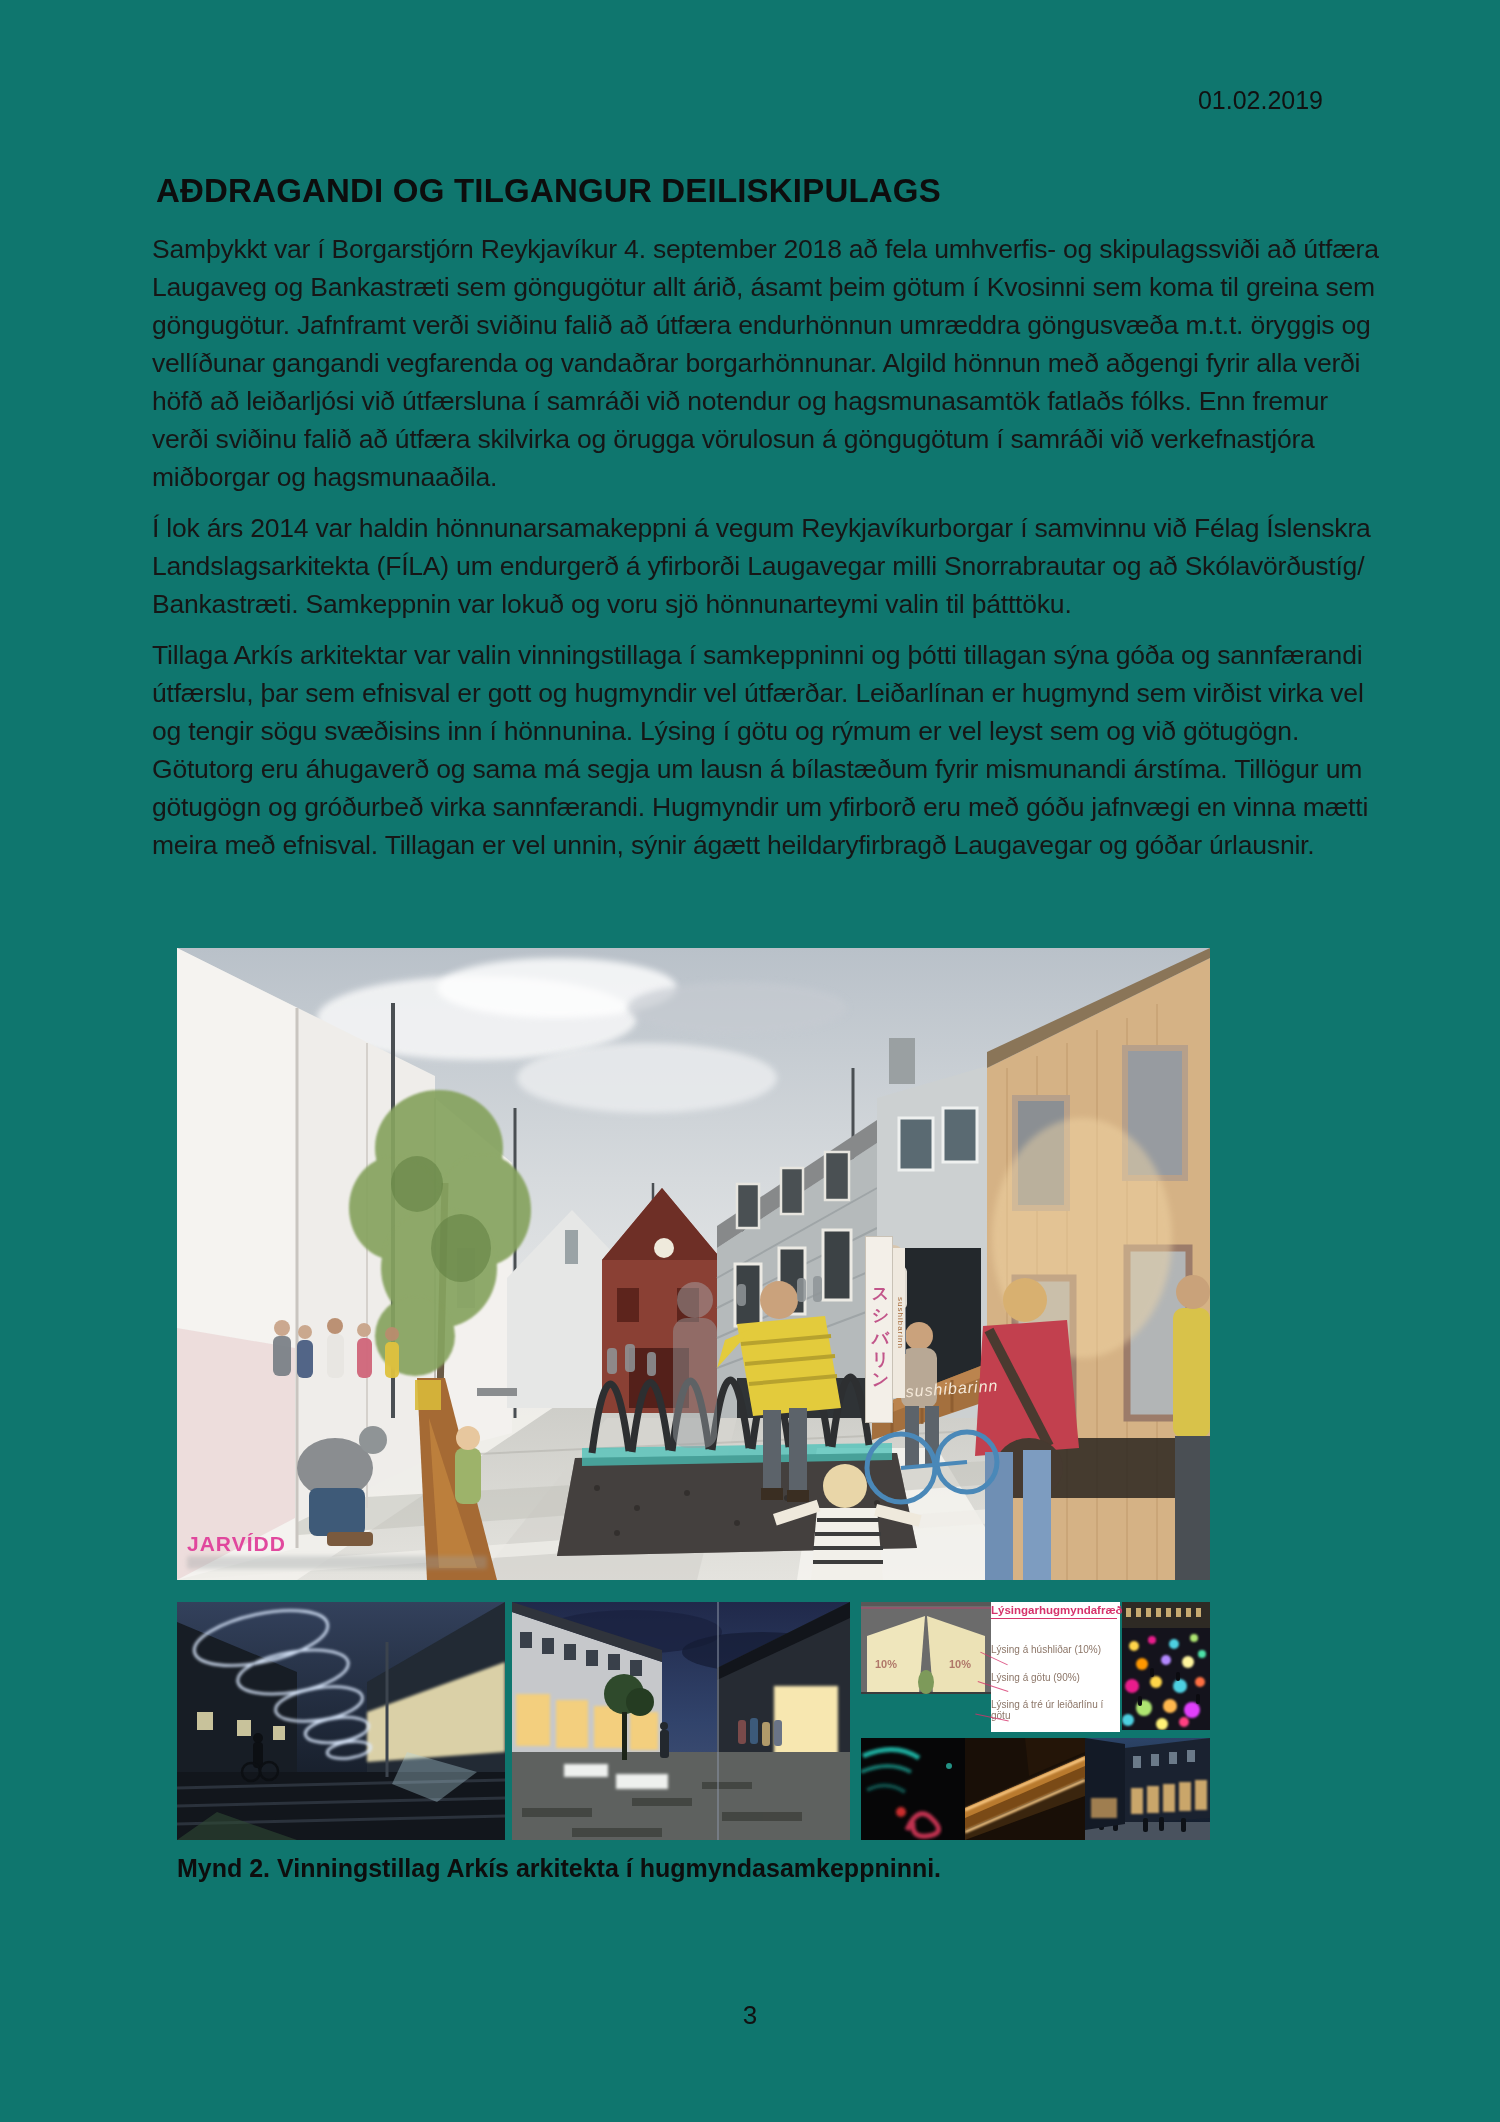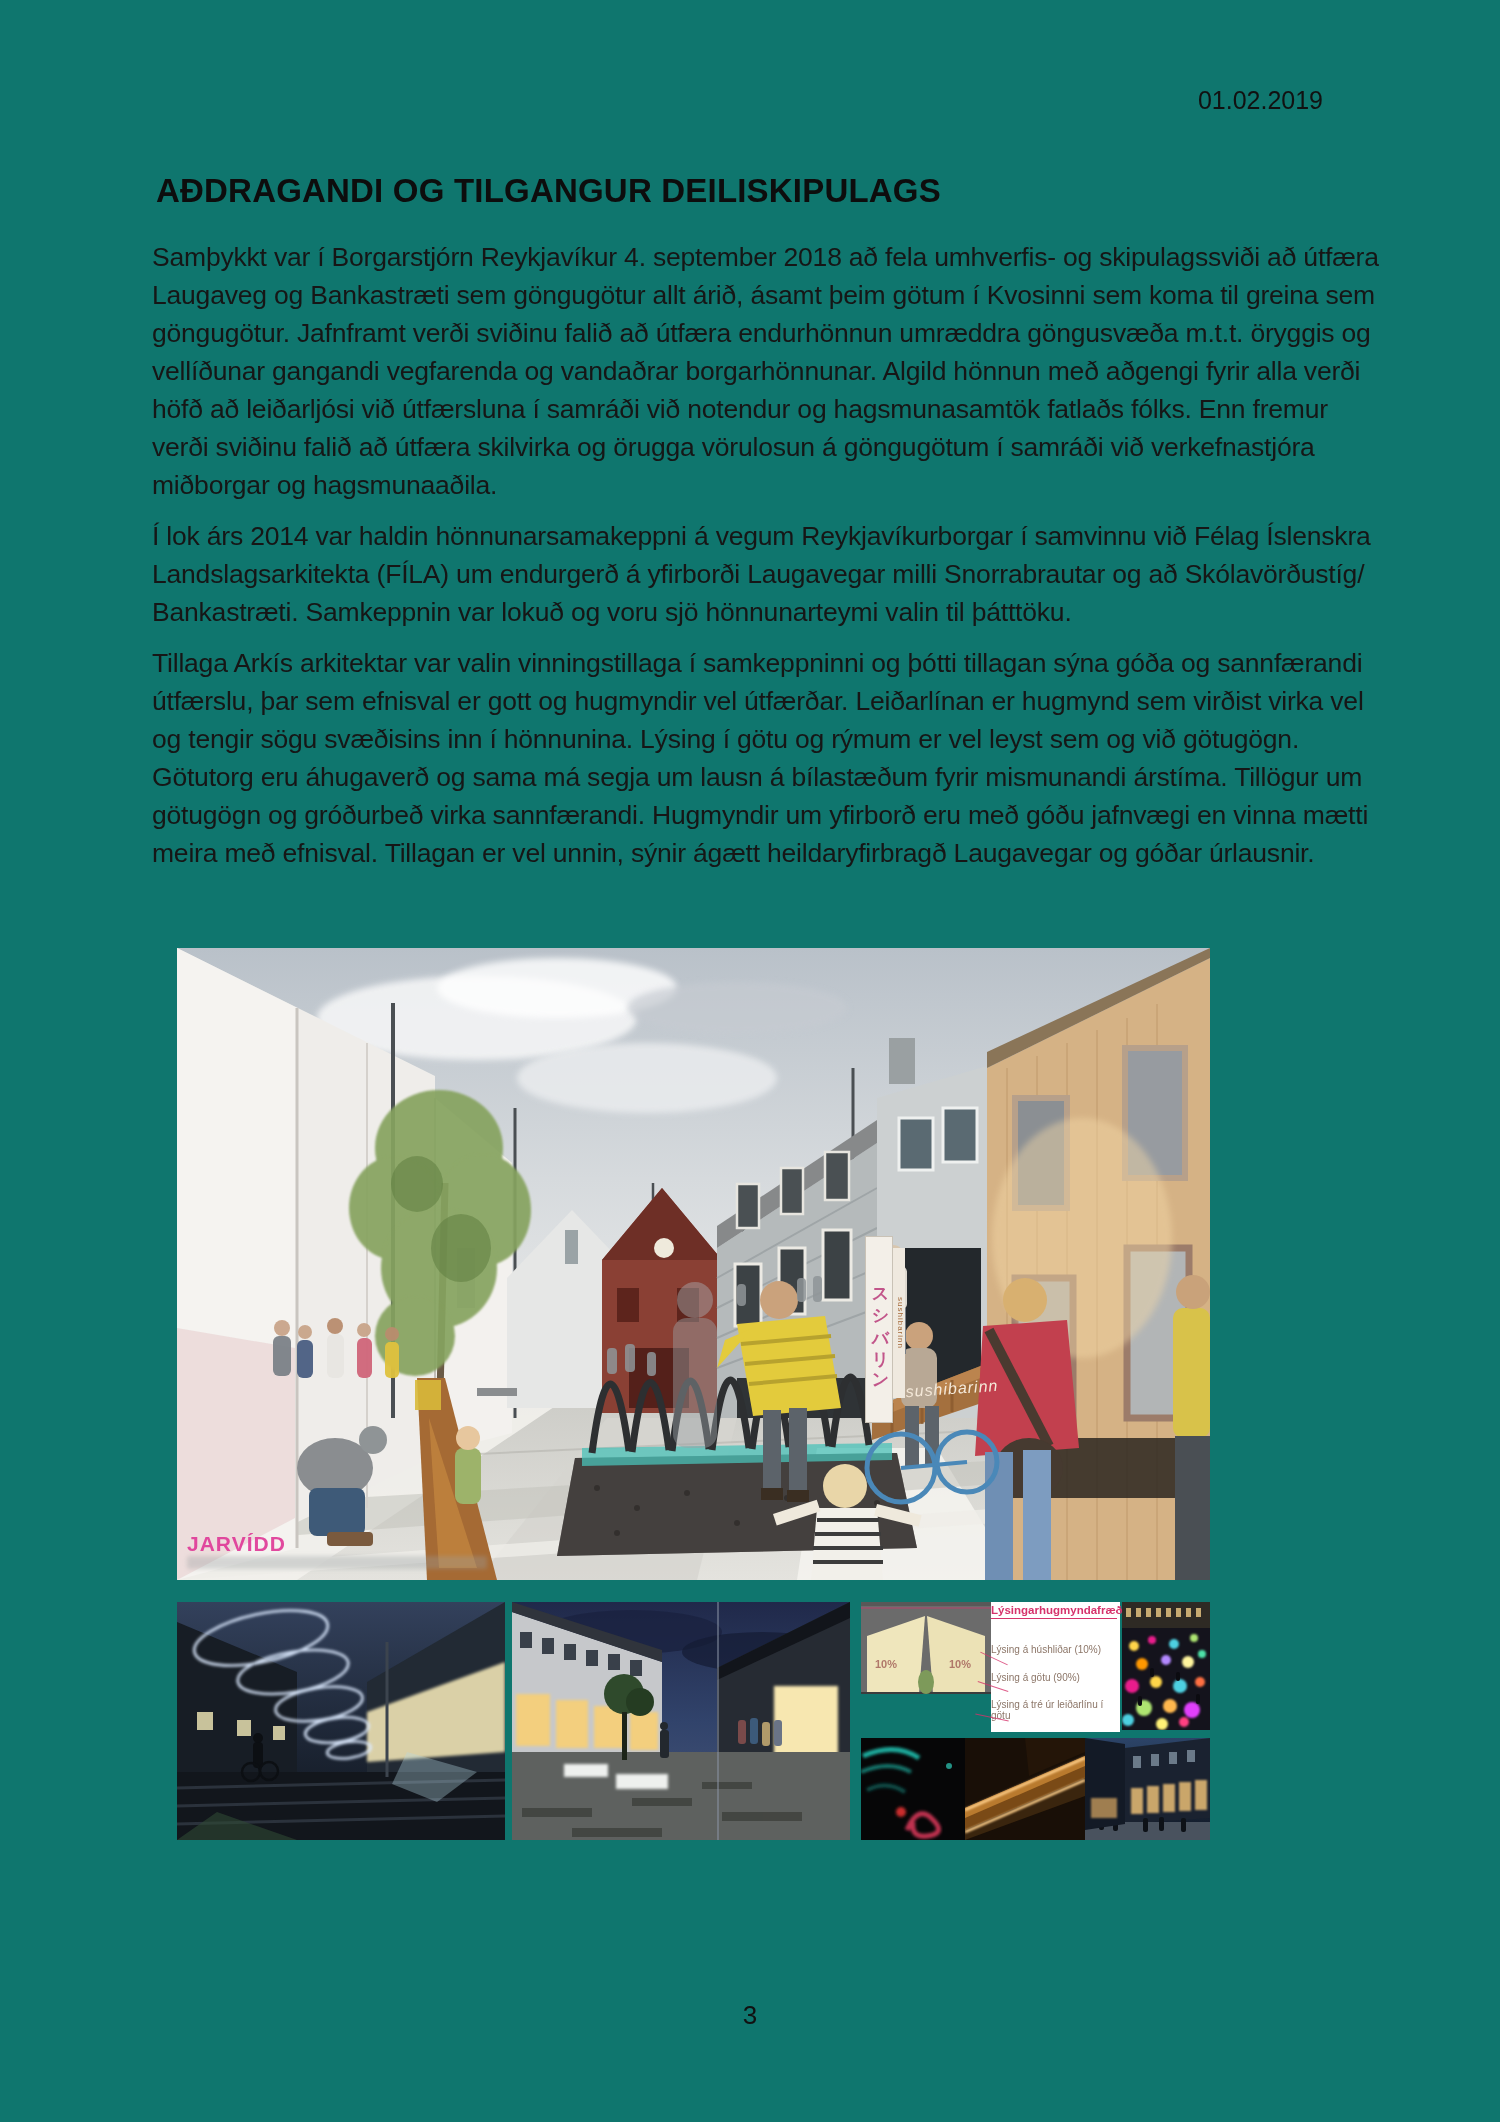--- a/index.html
+++ b/index.html
@@ -14,21 +14,21 @@
   .date{
     position:absolute;top:86px;right:177px;
     font-size:25px;color:#111;
   }
   .heading{
     position:absolute;left:156px;top:172px;width:1240px;
     font-size:33px;font-weight:bold;letter-spacing:0.2px;
     color:#0d0d0d;margin:0;
   }
   .textcol{
-    position:absolute;left:152px;top:230px;width:1235px;margin-top:8px;
+    position:absolute;left:152px;top:230px;width:1235px;
   }
   .textcol p{
     margin:0 0 13px 0;
     font-size:26.5px;line-height:38px;
     letter-spacing:-0.2px;color:#161616;
     text-align:left;
   }
   .fig-main{
     position:absolute;left:177px;top:948px;width:1033px;height:632px;
     overflow:hidden;background:#dfe2e4;
@@ -678,16 +678,17 @@
           </g>
           <circle cx="8" cy="30" r="3" fill="#e05050" filter="url(#glow6)"></circle>
           <circle cx="16" cy="48" r="3" fill="#50c8e0" filter="url(#glow6)"></circle>
           <polygon points="0,0 40,6 40,86 0,92" fill="#131a26"></polygon>
           <rect x="6" y="60" width="26" height="20" fill="#b89058" opacity="0.85" filter="url(#glow6)"></rect>
         </svg>
       </div>
     </div>
   </div>
 
+  <div class="caption">Mynd 2. Vinningstillag Arkís arkitekta í hugmyndasamkeppninni.</div>
 
   <div class="pagenum">3</div>
 
 </div>
 
 </body></html>

